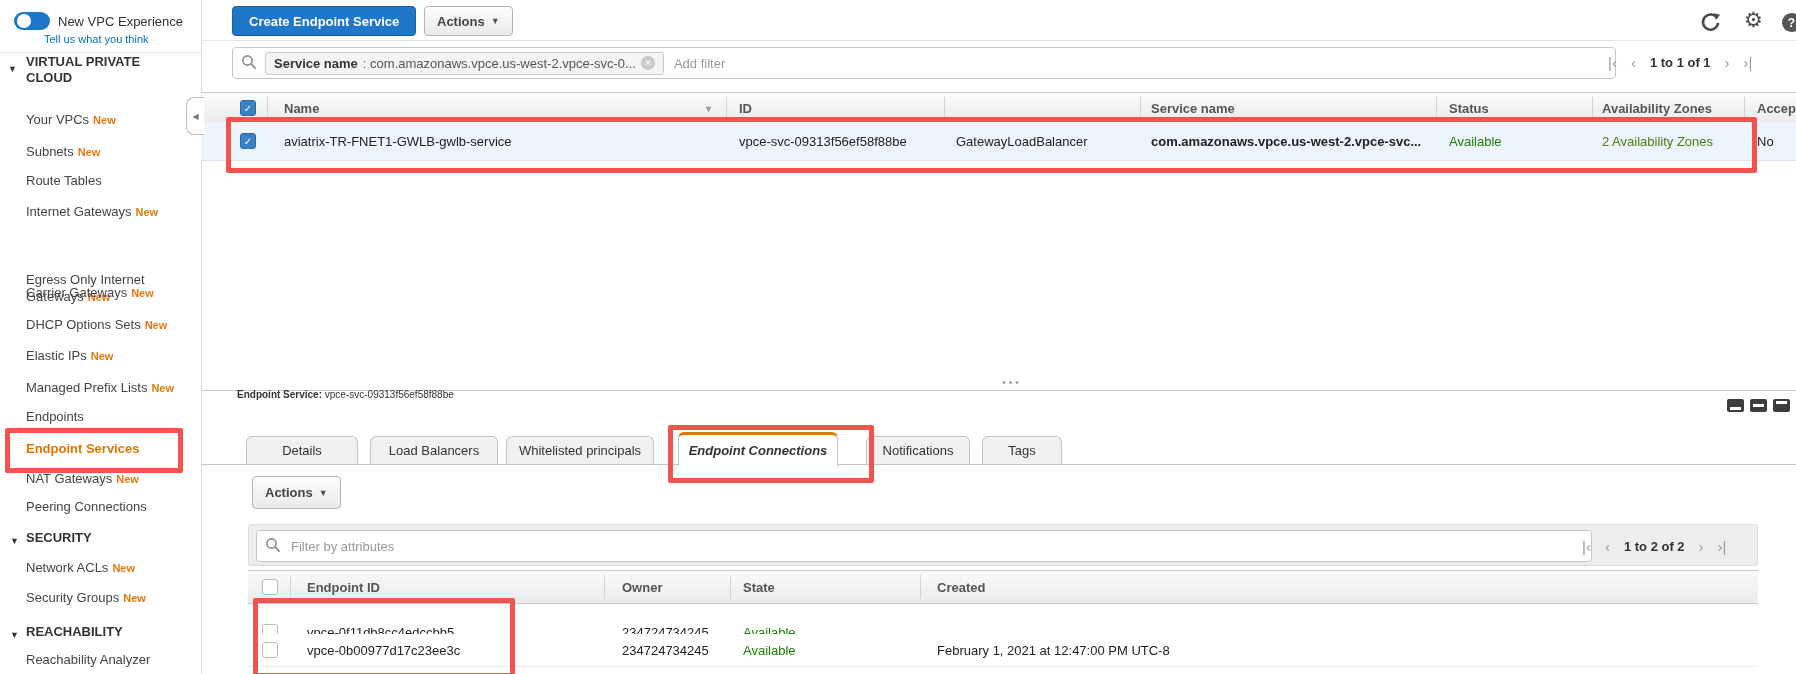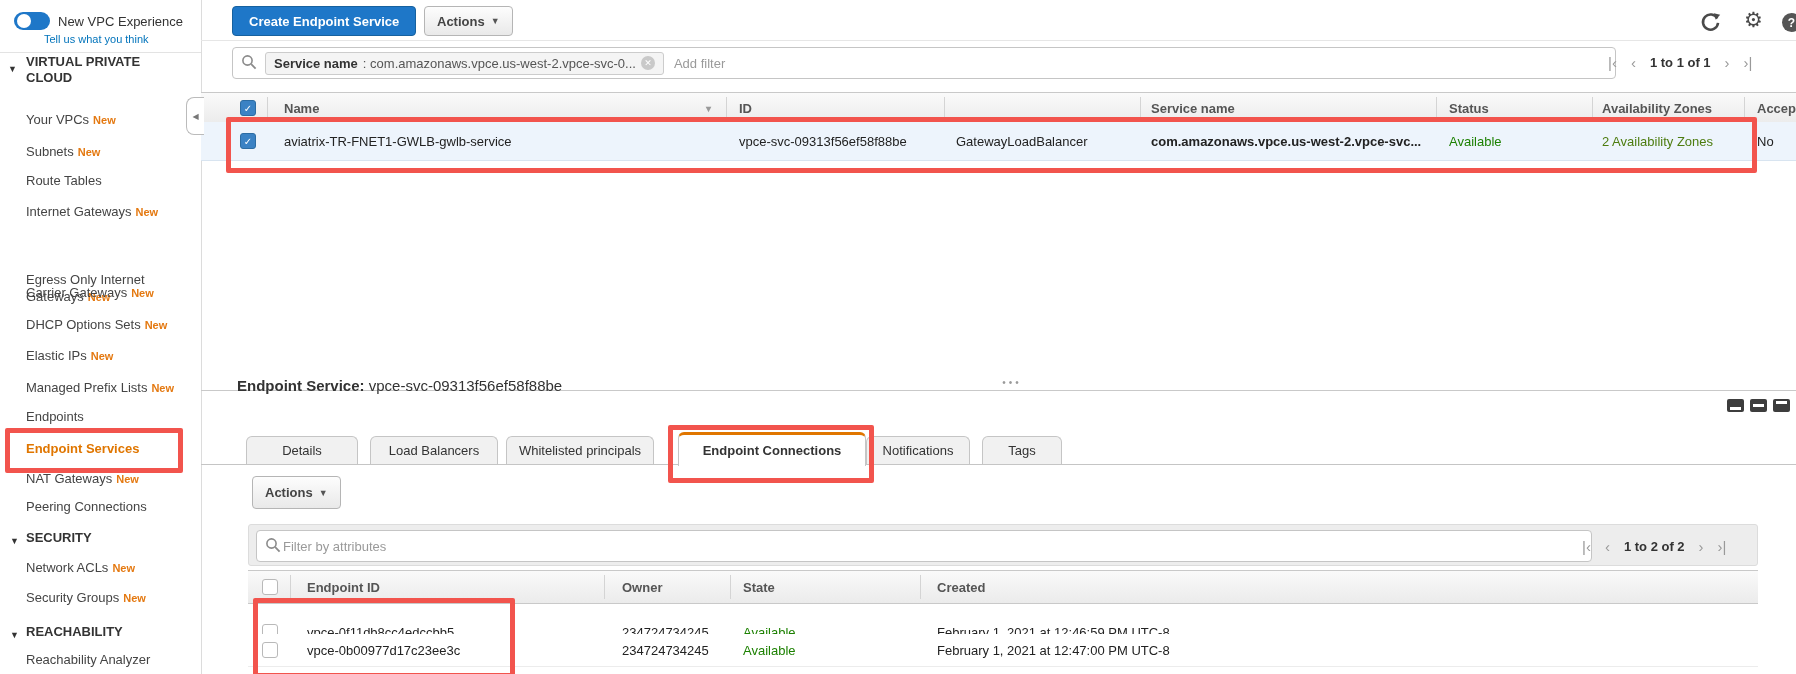--- a/index.html
+++ b/index.html
@@ -57,34 +57,34 @@
   .checkbox{width:16px;height:16px;border-radius:3px;box-sizing:border-box;cursor:pointer;}
   .cb-on{background:#3b82c4;border:1px solid #2c6ca3;color:#fff;font-size:10px;text-align:center;line-height:15px;}
   .cb-off{background:#fff;border:1px solid #b9b9b9;}
   .green{color:#1d8102;}
   .link{color:#4d7c0f;cursor:pointer;}
   #svc-row{left:201px;top:122px;width:1595px;height:38px;background:#edf4fc;border-bottom:1px solid #d8e4f0;cursor:pointer;}
   
   .split-line{left:201px;top:390px;width:1595px;border-top:1px solid #c9c9c9;}
   .dots{left:986px;top:377px;width:52px;text-align:center;color:#9a9a9a;font-size:10px;letter-spacing:3px;cursor:row-resize;}
   
-  .detail-title{left:237px;top:377px;font-size:15px;color:#333;}
+  .detail-title{left:237px;top:389px;font-size:10px;color:#333;}
   .layout-icon{top:399px;width:17px;height:13px;background:#3d3d3d;border-radius:2px;cursor:pointer;}
   .layout-bar{position:absolute;left:3px;right:3px;height:3px;background:#fff;}
   
   .tabline{left:201px;top:464px;width:1595px;border-top:1px solid #c5c5c5;z-index:1;}
   .tab{position:absolute;top:436px;height:28px;background:#f1f1f1;border:1px solid #c5c5c5;border-bottom:none;
        border-radius:6px 6px 0 0;display:flex;align-items:center;justify-content:center;color:#333;
        cursor:pointer;z-index:2;box-sizing:border-box;}
   .tab-active{top:432px;height:34px;background:#fff;border-top:3px solid #e07600;font-weight:bold;z-index:3;}
   #actions-bottom{left:252px;top:476px;height:31px;padding:0 12px;}
   
   #filter-strip{left:248px;top:524px;width:1510px;height:42px;background:#ededed;border:1px solid #dcdcdc;
        border-radius:3px;box-sizing:border-box;}
-  #search-bottom{left:256px;top:530px;width:1318px;height:30px;padding:0 8px;}
+  #search-bottom{left:256px;top:530px;width:1318px;height:30px;padding:0 8px;gap:8px;}
   #pager-bottom{left:1582px;top:538px;}
   
   #conn-head{left:248px;top:570px;width:1510px;height:32px;}
   .conn-row{left:248px;top:0;width:1510px;height:32px;background:#fff;border-bottom:1px solid #ececec;cursor:pointer;}
 </style>
 </head>
 <body>
 
 <div id="app">
 
@@ -236,21 +236,21 @@
   <div class="abs tabline"></div>
   <div class="tab" style="left:246px;width:112px;">
       <span>Details</span>
     </div>
   <div class="tab" style="left:370px;width:128px;">
       <span>Load Balancers</span>
     </div>
   <div class="tab" style="left:506px;width:148px;">
       <span>Whitelisted principals</span>
     </div>
-  <div class="tab tab-active" style="left:678px;width:188px;">
+  <div class="tab tab-active" style="left:678px;width:160px;font-style:italic;">
       <span>Endpoint Connections</span>
     </div>
   <div class="tab" style="left:866px;width:104px;">
       <span>Notifications</span>
     </div>
   <div class="tab" style="left:982px;width:80px;">
       <span>Tags</span>
     </div>
 
   <div class="abs hlbox" style="left:668px;top:425px;width:196px;height:48px;"></div>
@@ -296,21 +296,20 @@
     <div class="th" style="left:689px;">
         <span>Created</span>
       </div>
   </div>
 
   <div class="abs conn-row" style="top:616px;text-align:right;">
     <span class="abs checkbox cb-off" style="left:14px;top:8px;"></span>
     <div class="cell" style="left:59px;">vpce-0f11db8cc4edccbb5</div>
     <div class="cell" style="left:374px;">234724734245</div>
     <div class="cell green" style="left:495px;">Available</div>
-    <div class="cell" style="left:689px;">February 1, 2021 at 12:46:59 PM UTC-8</div>
   </div>
   <div class="abs conn-row" style="top:634px;">
     <span class="abs checkbox cb-off" style="left:14px;top:8px;"></span>
     <div class="cell" style="left:59px;">vpce-0b00977d17c23ee3c</div>
     <div class="cell" style="left:374px;">234724734245</div>
     <div class="cell green" style="left:495px;">Available</div>
     <div class="cell" style="left:689px;">February 1, 2021 at 12:47:00 PM UTC-8</div>
   </div>
 
   <div class="abs hlbox" style="left:253px;top:598px;width:252px;height:70px;"></div>

